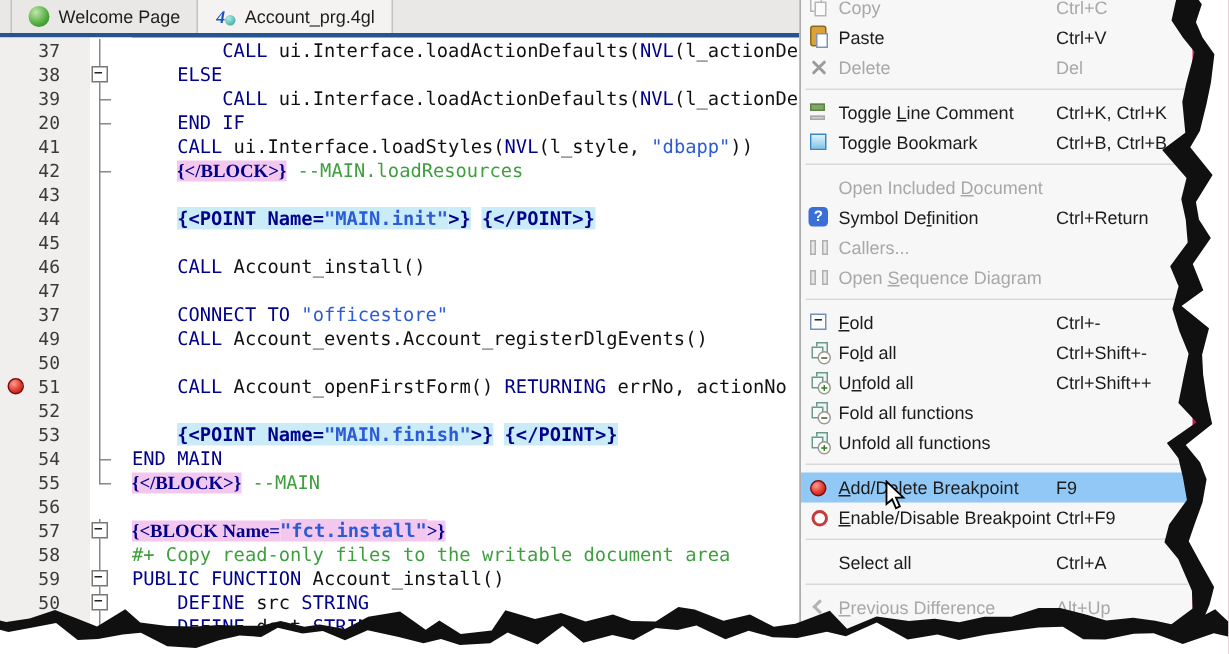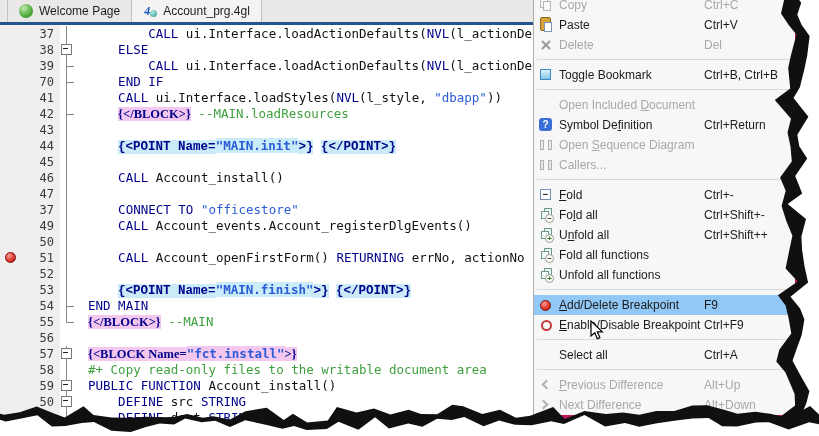--- a/index.html
+++ b/index.html
@@ -12,40 +12,40 @@
        border-left:1px solid #c3c2c0;border-right:1px solid #c3c2c0;margin-left:-1px;background:#e9e8e6;}
   .tab.active{background:#f4f3f1;}
   .tab-icon{width:14px;height:14px;margin-right:6px;position:relative;flex:0 0 14px;}
   .tab-icon.welcome{border-radius:50%;background:radial-gradient(circle at 35% 30%,#bfe8a8,#4eaa3c 60%,#2d7f22);}
   .tab-icon.fgl i{position:absolute;left:1px;top:0;font:bold italic 12px/14px "Liberation Serif",serif;color:#1a55c0;font-style:italic;}
   .tab-icon.fgl b{position:absolute;right:0;bottom:1px;width:7px;height:7px;border-radius:50%;
                   background:radial-gradient(circle at 35% 30%,#aeeee6,#2a9a90);}
   .blue-rule{height:3px;background:#255590;}
   .ebody{position:absolute;top:25px;left:0;width:533px;display:flex;}
   .gutter{width:60px;background:#f0efee;padding-top:1px;flex:0 0 60px;}
-  .gn{height:16px;line-height:16px;text-align:right;padding-right:6px;position:relative;
+  .gn{height:16px;line-height:16px;text-align:right;padding-right:20px;position:relative;
       font:12px/16px "DejaVu Sans Mono",monospace;color:#3a3a3a;}
   .bp{position:absolute;left:5px;top:2px;width:11px;height:11px;border-radius:50%;box-sizing:border-box;
       background:radial-gradient(circle at 35% 30%,#ff9d93,#e03b2f 55%,#a80f0f);border:1px solid #7a0c0c;}
   .foldcol{width:28px;background:#fff;padding-top:1px;flex:0 0 28px;}
   .fr{height:16px;position:relative;}
   .fr.l::before,.fr.e::before{content:"";position:absolute;left:6px;top:0;width:1px;height:16px;background:#888;}
   .fr.e::before{height:9px;}
   .fr.t::after{content:"";position:absolute;left:6px;top:8px;width:8px;height:1px;background:#888;}
   .fbx{position:absolute;left:1px;top:2px;width:9px;height:9px;background:#fff;border:1px solid #777;}
   .fbx::after{content:"";position:absolute;left:1px;top:3px;width:5px;height:1px;background:#222;}
   .code{flex:1;padding-top:1px;overflow:hidden;}
   .cl{height:16px;white-space:pre;font:12.5px/16px "DejaVu Sans Mono",monospace;color:#111;}
   .tok-kw{color:#00008b;font-weight:normal;}
   .tok-pl{color:#111;}
   .tok-str{color:#2b5bd7;}
   .tok-com{color:#3f9f3f;}
   .tok-tb{color:#00008b;font-weight:bold;background:#f4c7ef;font-family:Liberation Serif, serif;}
   .tok-tbs{color:#2b5bd7;font-weight:bold;background:#f4c7ef;}
-  .tok-tp{color:#00008b;font-weight:bold;background:#c9ecf8;font-family:Liberation Mono, monospace;}
+  .tok-tp{color:#00008b;font-weight:bold;background:#c9ecf8;}
   .tok-tps{color:#2b5bd7;font-weight:bold;background:#c9ecf8;}
   
   .menu{position:absolute;left:533px;top:-5px;width:261px;background:#f7f7f7;
         border-left:1px solid #adadad;z-index:2;font-size:12px;color:#1c1c1c;}
   .mi{height:20px;display:flex;align-items:center;position:relative;padding-left:4px;}
   .mi.hl{background:#91c8f6;}
   .mi.dis{color:#a8a8a8;}
   .mlabel{margin-left:3px;white-space:nowrap;}
   .mlabel u{text-decoration:underline;}
   .msc{position:absolute;left:170px;white-space:nowrap;}
@@ -100,21 +100,21 @@
           </span>
         <span>Account_prg.4gl</span>
       </div>
     </div>
     <div class="blue-rule"></div>
     <div class="ebody">
       <div class="gutter" id="gutter">
           <div class="gn">37</div>
           <div class="gn">38</div>
           <div class="gn">39</div>
-          <div class="gn">70</div>
+          <div class="gn">20</div>
           <div class="gn">41</div>
           <div class="gn">42</div>
           <div class="gn">43</div>
           <div class="gn">44</div>
           <div class="gn">45</div>
           <div class="gn">46</div>
           <div class="gn">47</div>
           <div class="gn">37</div>
           <div class="gn">49</div>
           <div class="gn">50</div>
@@ -218,20 +218,28 @@
           <i class="xx b"></i>
         </span>
         <span class="mlabel">Delete</span>
         <span class="msc">Del</span>
       </div>
       <div class="msep">
         <i></i>
       </div>
       <div class="mi">
         <span class="mic">
+          <i class="cm a"></i>
+          <i class="cm b"></i>
+        </span>
+        <span class="mlabel">Toggle <u>L</u>ine Comment</span>
+        <span class="msc">Ctrl+K, Ctrl+K</span>
+      </div>
+      <div class="mi">
+        <span class="mic">
           <i class="bm"></i>
         </span>
         <span class="mlabel">Toggle Bookmark</span>
         <span class="msc">Ctrl+B, Ctrl+B</span>
       </div>
       <div class="msep">
         <i></i>
       </div>
       <div class="mi dis">
         <span class="mic"></span>
@@ -243,29 +251,29 @@
           <i class="sy">?</i>
         </span>
         <span class="mlabel">Symbol De<u>f</u>inition</span>
         <span class="msc">Ctrl+Return</span>
       </div>
       <div class="mi dis">
         <span class="mic">
           <i class="sq a"></i>
           <i class="sq b"></i>
         </span>
-        <span class="mlabel">Open <u>S</u>equence Diagram</span>
+        <span class="mlabel">Callers...</span>
         <span class="msc"></span>
       </div>
       <div class="mi dis">
         <span class="mic">
           <i class="sq a"></i>
           <i class="sq b"></i>
         </span>
-        <span class="mlabel">Callers...</span>
+        <span class="mlabel">Open <u>S</u>equence Diagram</span>
         <span class="msc"></span>
       </div>
       <div class="msep">
         <i></i>
       </div>
       <div class="mi">
         <span class="mic">
           <i class="fd">−</i>
         </span>
         <span class="mlabel"><u>F</u>old</span>

